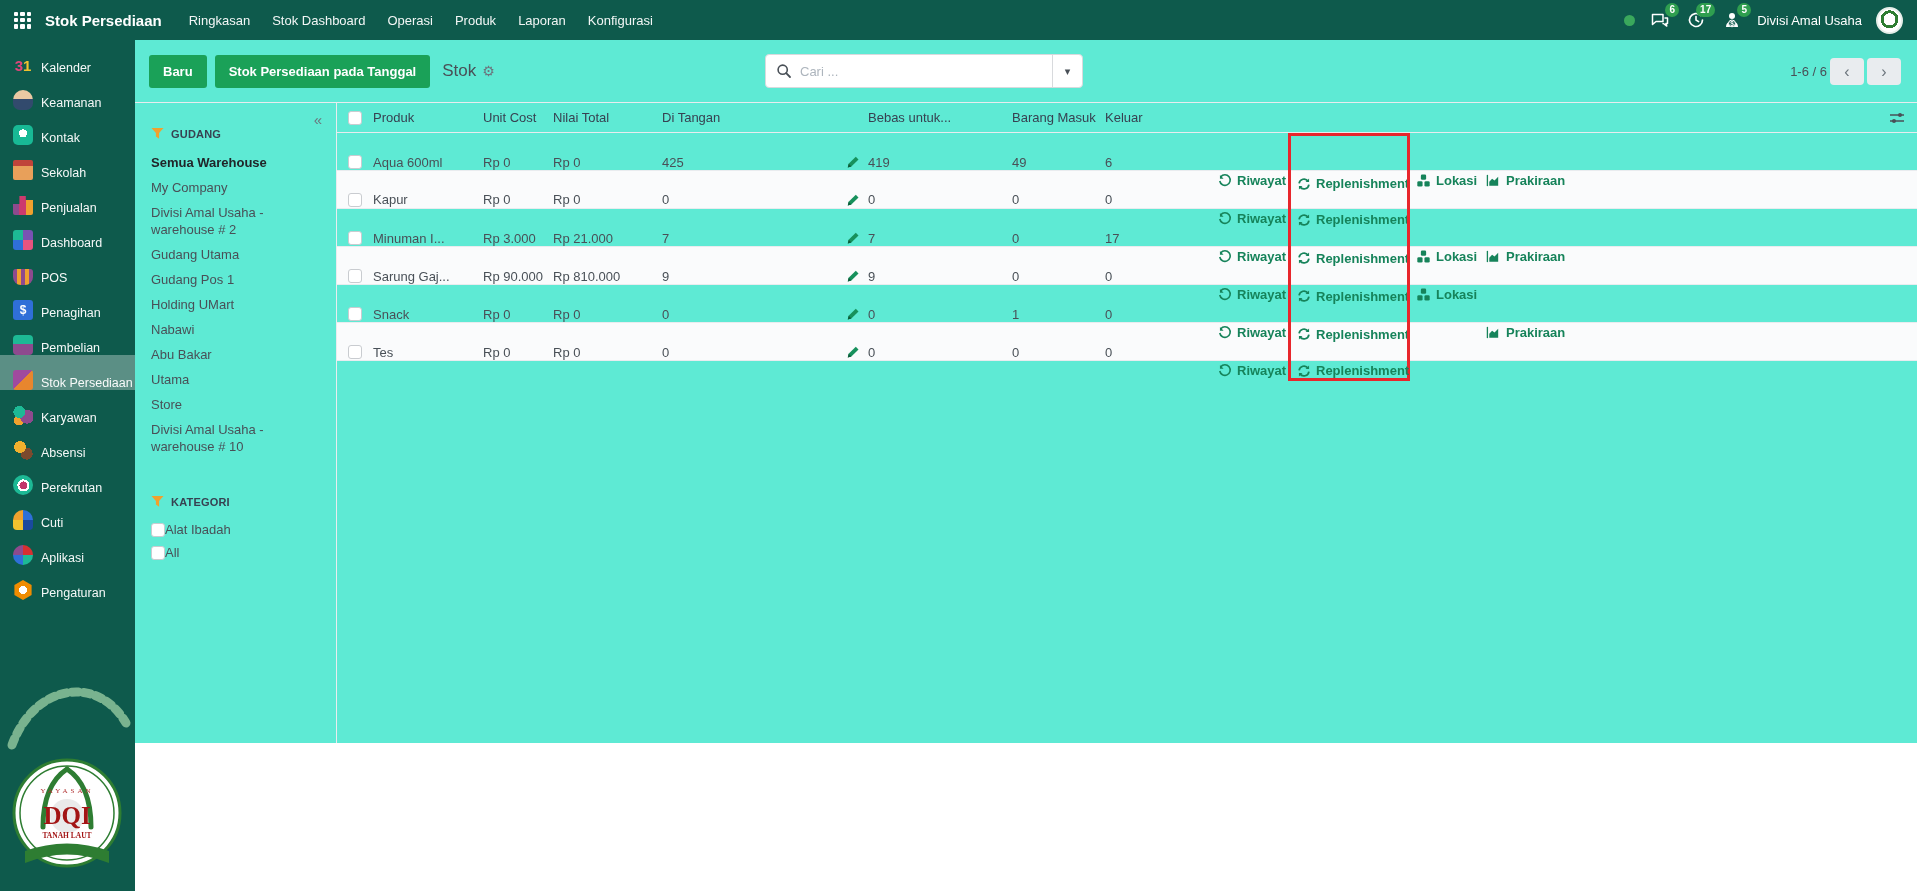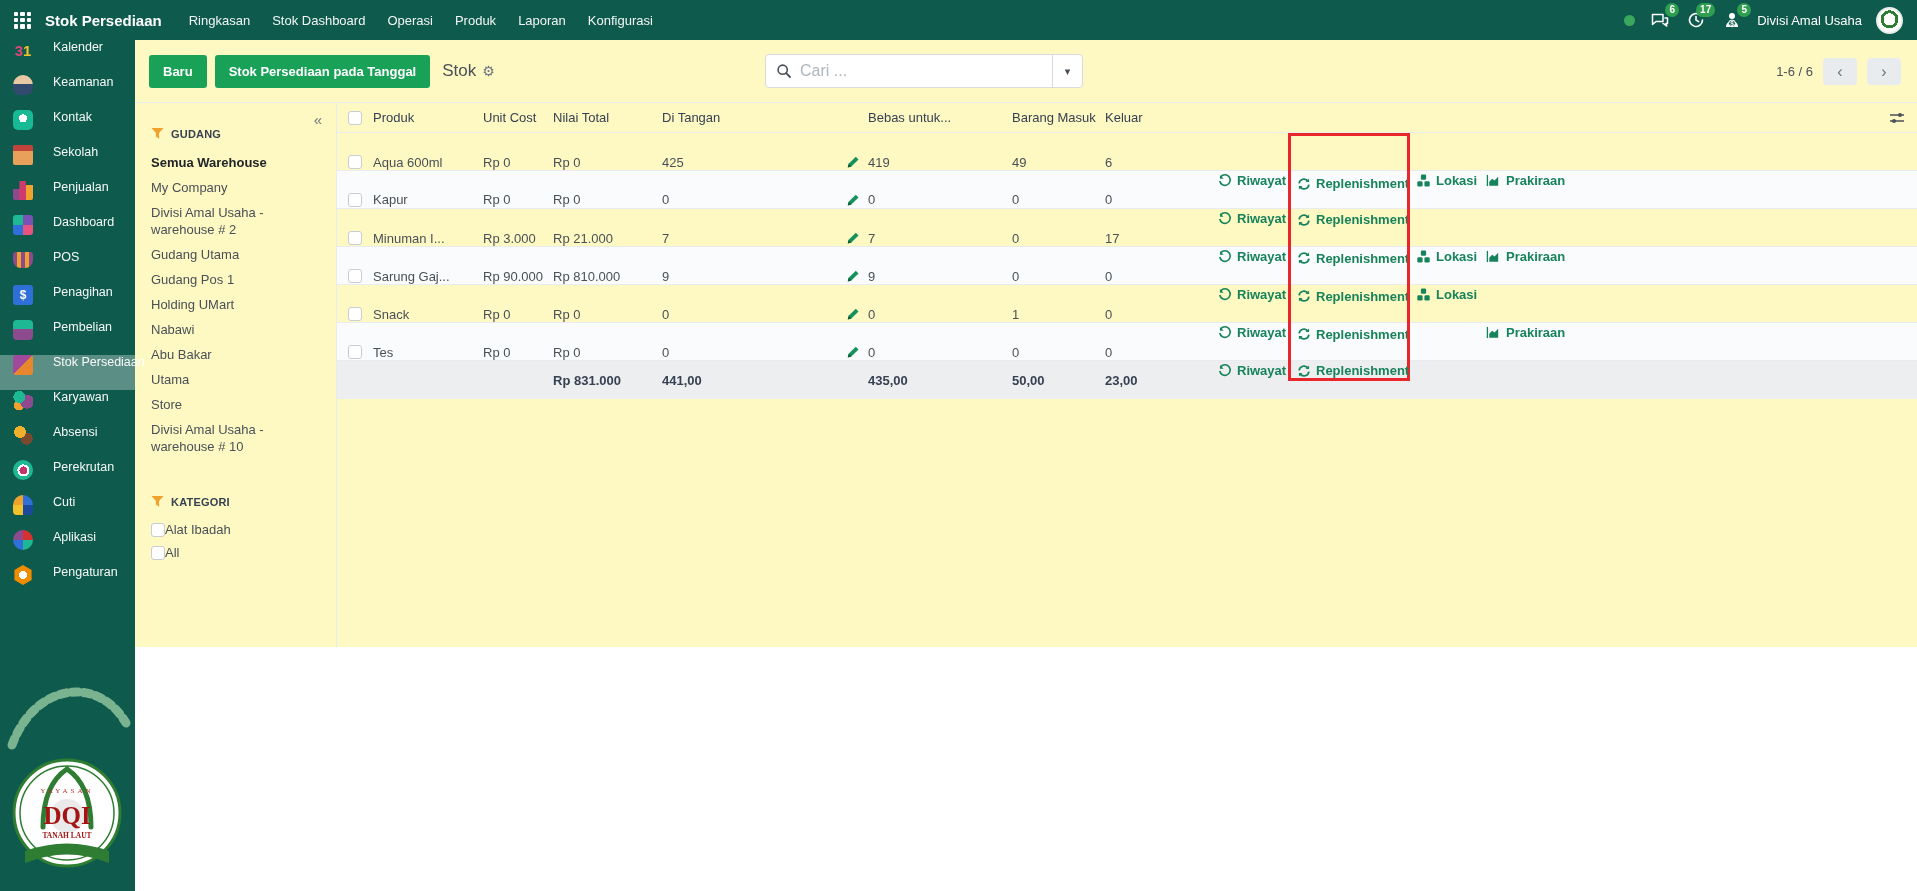--- a/index.html
+++ b/index.html
@@ -23,21 +23,21 @@
   .tb-right{margin-left:auto;display:flex;align-items:center;gap:14px;margin-right:14px;}
   .status-dot{width:11px;height:11px;border-radius:50%;background:#3aa85c;}
   .tb-icon{position:relative;width:22px;height:22px;display:flex;align-items:center;justify-content:center;cursor:pointer;}
   .badge{position:absolute;top:-6px;right:-8px;background:#2f9e4f;color:#fff;font-size:10px;
     font-weight:700;border-radius:9px;padding:1px 4px;min-width:14px;text-align:center;line-height:12px;}
   .company-name{font-size:13px;white-space:nowrap;cursor:pointer;}
   .avatar{width:27px;height:27px;border-radius:50%;background:radial-gradient(circle at 50% 45%, #fff 0 6px, #2e7d32 6px 9px, #fff 9px);border:2px solid #e6eee9;cursor:pointer;}
 
   
   .sidebar{position:fixed;top:40px;left:0;width:135px;height:851px;background:var(--teal);z-index:10;}
-  .side-item{display:flex;align-items:flex-start;gap:20px;height:35px;padding-left:13px;
+  .side-item{display:flex;align-items:flex-end;gap:8px;height:35px;padding-left:13px;
     color:rgba(255,255,255,.96);font-size:12.5px;cursor:pointer;white-space:nowrap;}
   .side-item.active{background:rgba(255,255,255,.32);}
   .appicon{width:20px;height:20px;border-radius:4px;flex:none;display:flex;align-items:center;justify-content:center;}
   .icon-kalender{background:transparent;font-weight:800;font-size:15px;}
   .icon-kalender::before{content:"3";color:#e0457b;}
   .icon-kalender::after{content:"1";color:#f0c22e;}
   .icon-keamanan{background:linear-gradient(180deg,#e9c9a3 0 45%,#324a6d 45%);border-radius:50% 50% 35% 35%;}
   .icon-kontak{background:radial-gradient(circle at 50% 42%,#fff 0 4px,#18b995 4px);border-radius:5px;}
   .icon-sekolah{background:linear-gradient(180deg,#c0443a 0 30%,#e8a05a 30%);border-radius:2px;}
   .icon-penjualan{background:linear-gradient(90deg,#8e4a8e 0 32%,#cc3a6e 32% 64%,#f0a12e 64%);
@@ -54,36 +54,36 @@
   .icon-absensi{background:radial-gradient(circle at 35% 35%,#f0b02e 0 6px,transparent 6px),
     radial-gradient(circle at 68% 68%,#7b4a2e 0 6px,transparent 6px);}
   .icon-perekrutan{background:radial-gradient(circle at 52% 52%,#c2366b 0 4px,#fff 4px 6px,#1db995 6px);border-radius:50%;}
   .icon-cuti{background:conic-gradient(from -90deg,#f0a12e 0 90deg,#2f6fd8 90deg 180deg,#1a4a9e 180deg 270deg,#f0c22e 270deg);border-radius:50% 50% 4px 4px;}
   .icon-aplikasi{background:conic-gradient(#d63031 0 25%,#1db995 0 50%,#2f6fd8 0 75%,#8e4a8e 0);border-radius:50%;}
   .icon-pengaturan{background:radial-gradient(circle,#fff 0 4px,#f08c00 4px);
     clip-path:polygon(50% 0,93% 25%,93% 75%,50% 100%,7% 75%,7% 25%);}
   .side-logo{position:absolute;bottom:0;left:0;width:135px;}
 
   
-  .main{margin-left:135px;margin-top:40px;height:607px;display:flex;flex-direction:column;background:#fef9c3;}
+  .main{margin-left:135px;margin-top:40px;height:703px;display:flex;flex-direction:column;background:#5eead4;}
   .controlbar{height:62px;flex:none;display:flex;align-items:center;padding:0 14px;position:relative;}
   .btn{background:var(--btn-green);color:#fff;font-weight:700;font-size:13px;border:none;
     border-radius:3px;padding:9px 14px;cursor:pointer;white-space:nowrap;}
   .btn + .btn{margin-left:8px;}
   .view-title{font-size:17px;color:var(--txt);margin-left:12px;display:flex;align-items:center;gap:6px;font-weight:400;}
   .gear{color:#6c757d;font-size:14px;cursor:pointer;}
   .search-box{position:absolute;left:630px;top:14px;width:318px;height:34px;border:1px solid var(--border2);
     border-radius:4px;display:flex;align-items:center;background:#fff;}
-  .search-box input{flex:1;border:none;outline:none;font-size:16px;color:var(--txt);
+  .search-box input{flex:1;border:none;outline:none;font-size:13px;color:var(--txt);
     font-family:"Liberation Sans",sans-serif;background:transparent;}
   .search-box input::placeholder{color:#adb5bd;}
   .search-icon-wrap{padding:0 8px 0 10px;display:flex;align-items:center;}
   .search-caret{width:30px;align-self:stretch;border-left:1px solid var(--border2);display:flex;
     align-items:center;justify-content:center;color:#495057;font-size:11px;cursor:pointer;}
-  .pager{position:absolute;right:16px;top:18px;display:flex;align-items:center;gap:10px;}
+  .pager{position:absolute;right:16px;top:18px;display:flex;align-items:center;gap:3px;}
   .pager-text{font-size:13px;color:var(--txt);}
   .pager-btn{width:34px;height:27px;background:#e9ecef;border-radius:4px;display:flex;align-items:center;
     justify-content:center;color:#6c757d;font-size:16px;cursor:pointer;}
 
   .content{flex:1;display:flex;border-top:1px solid var(--border);min-height:0;}
 
   
   .filter-panel{width:202px;flex:none;border-right:1px solid var(--border);padding:10px 14px 0 16px;position:relative;}
   .collapse-arrow{position:absolute;top:8px;right:14px;color:#6c757d;font-size:15px;cursor:pointer;}
   .filter-header{display:flex;align-items:center;gap:7px;font-weight:700;color:var(--txt-dark);
@@ -617,33 +617,15 @@
                 </svg>
                 <span>Replenishment</span>
               </span>
             </div>
             <div></div>
             <div></div>
             <div></div>
             <div></div>
           </div>
         </div>
-      <div class="grid tfoot">
-        <div></div>
-          <div></div>
-          <div></div>
-        <div class="num">Rp 831.000</div>
-        <div class="num">441,00</div>
-        <div></div>
-        <div class="num">435,00</div>
-        <div class="num">50,00</div>
-        <div class="num">23,00</div>
-        <div></div>
-          <div></div>
-          <div></div>
-          <div></div>
-          <div></div>
-          <div></div>
-          <div></div>
-      </div>
     </div>
   </div>
 </div>
 
 </body></html>

